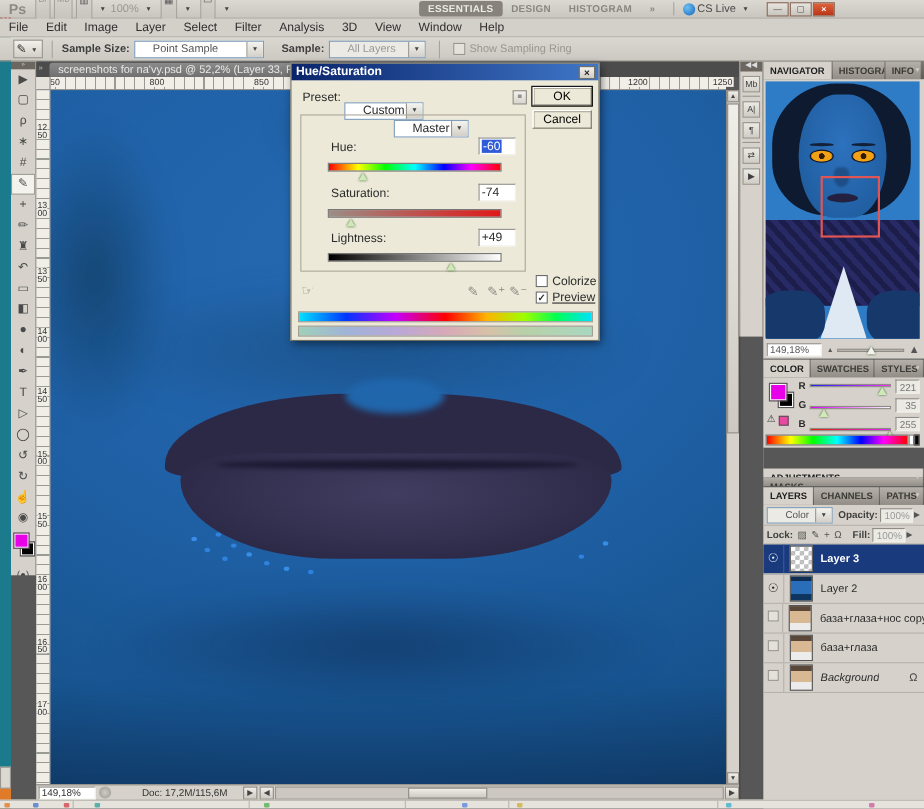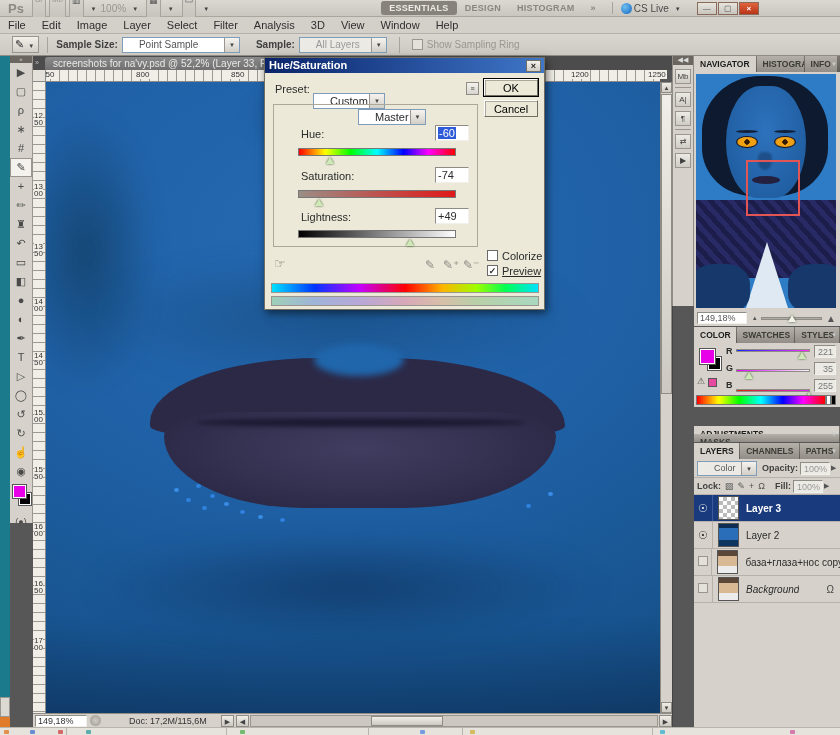--- a/index.html
+++ b/index.html
@@ -376,20 +376,25 @@
       <span class="lname">Layer 2</span>
     </div>
     <div class="layer-row">
       <span class="eye-cell"><span style="display:inline-block;width:10px;height:10px;border:1px solid #9a968f;background:#e4e1db;"></span></span>
       <span class="thumb t-face"></span>
       <span class="lname">база+глаза+нос copy</span>
     </div>
     <div class="layer-row">
       <span class="eye-cell"><span style="display:inline-block;width:10px;height:10px;border:1px solid #9a968f;background:#e4e1db;"></span></span>
       <span class="thumb t-face"></span>
+      <span class="lname">база+глаза</span>
+    </div>
+    <div class="layer-row">
+      <span class="eye-cell"><span style="display:inline-block;width:10px;height:10px;border:1px solid #9a968f;background:#e4e1db;"></span></span>
+      <span class="thumb t-face"></span>
       <span class="lname" style="font-style:italic;">Background</span>
       <span style="position:absolute;right:6px;font-size:10px;color:#444;">Ω</span>
     </div>
   </div>
   <div class="pbody" style="height:49px;"></div>
 
 </div>
 
 <div class="abs dialog">
   <div class="dlg-title">

